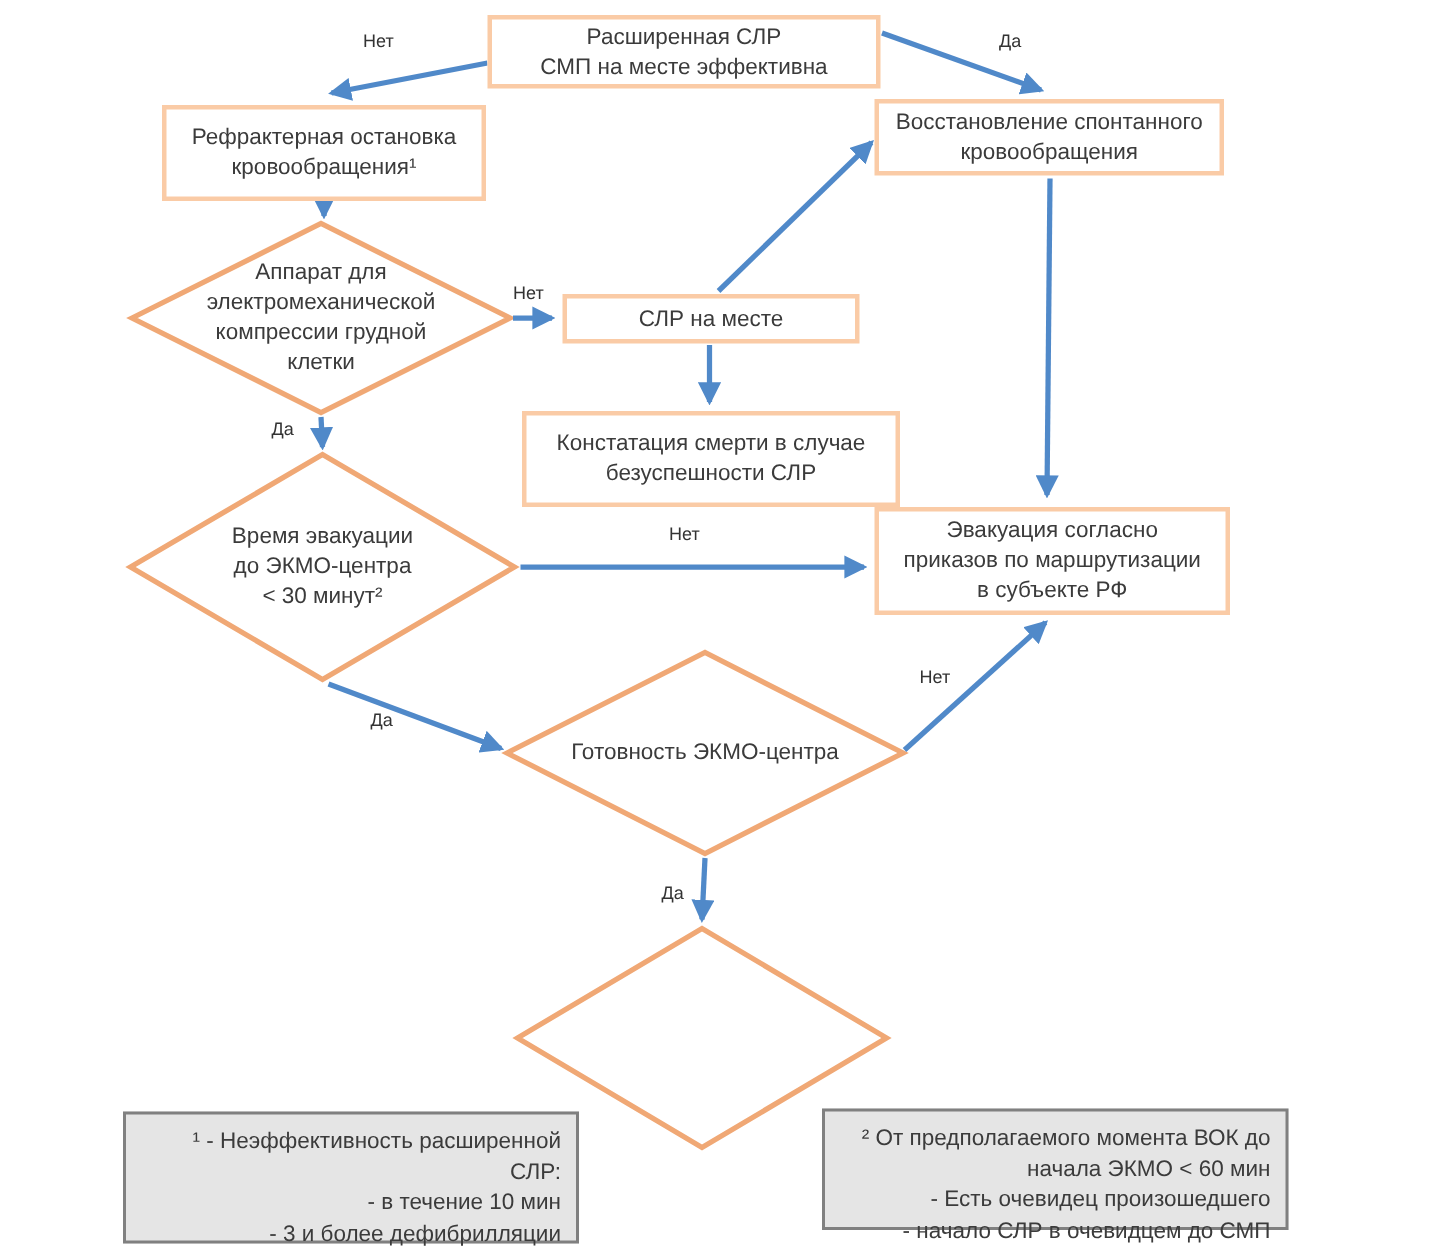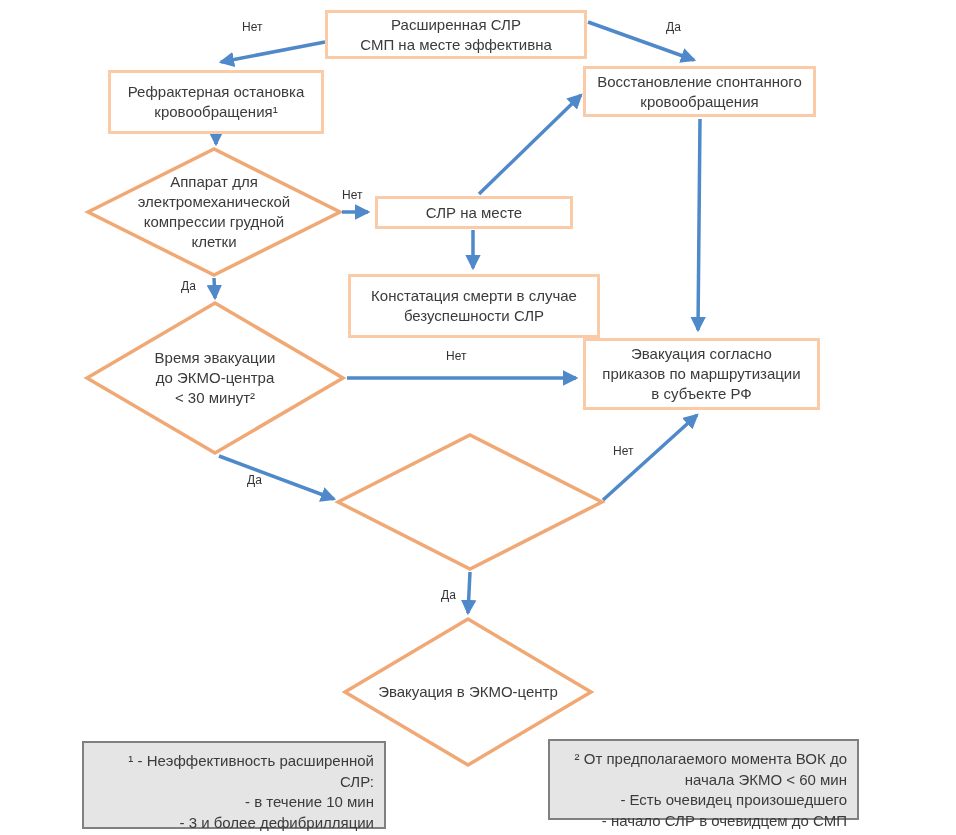--- a/index.html
+++ b/index.html
@@ -135,22 +135,22 @@
 
   <div class="diamond-text" style="left:104px;top:160px;width:220px;height:104px;">Аппарат для
 электромеханической
 компрессии грудной
 клетки</div>
 
   <div class="diamond-text" style="left:105px;top:330px;width:220px;height:96px;">Время эвакуации
 до ЭКМО-центра
 &lt; 30 минут²</div>
 
+  <div class="diamond-text" style="left:350px;top:487px;width:240px;height:30px;">Готовность ЭКМО-центра</div>
 
-  <div class="diamond-text" style="left:350px;top:677px;width:236px;height:30px;">Эвакуация в ЭКМО-центр</div>
 
   <span class="edge-label" style="left:242px;top:20px;">Нет</span>
   <span class="edge-label" style="left:666px;top:20px;">Да</span>
   <span class="edge-label" style="left:342px;top:188px;">Нет</span>
   <span class="edge-label" style="left:181px;top:279px;">Да</span>
   <span class="edge-label" style="left:446px;top:349px;">Нет</span>
   <span class="edge-label" style="left:247px;top:473px;">Да</span>
   <span class="edge-label" style="left:613px;top:444px;">Нет</span>
   <span class="edge-label" style="left:441px;top:588px;">Да</span>
 

